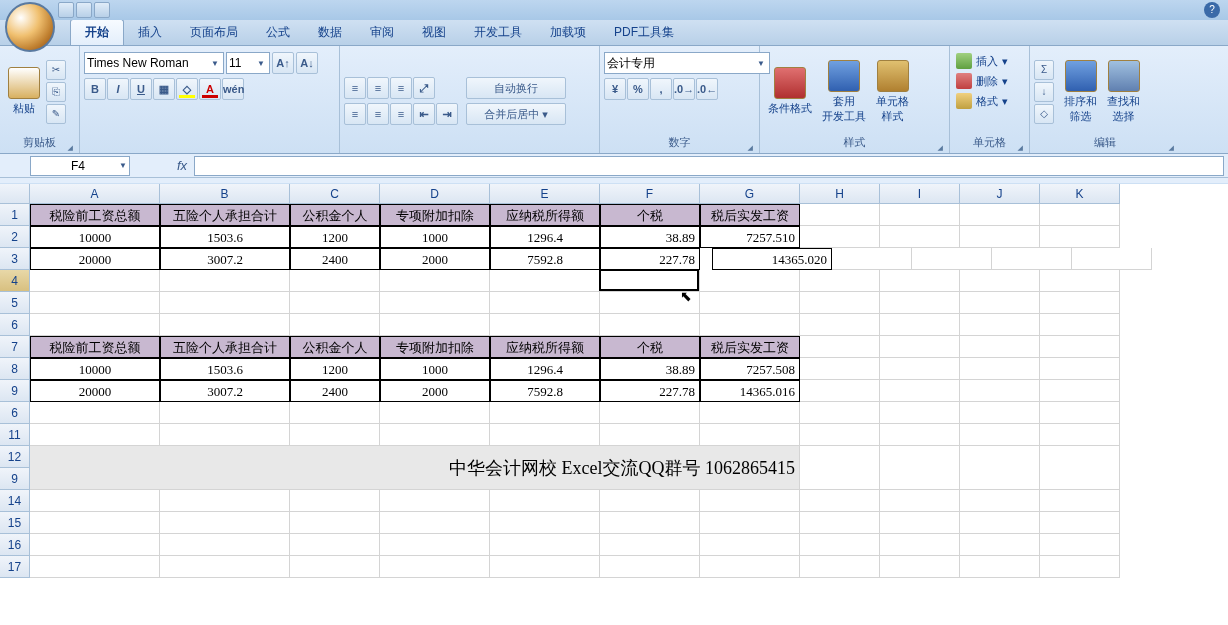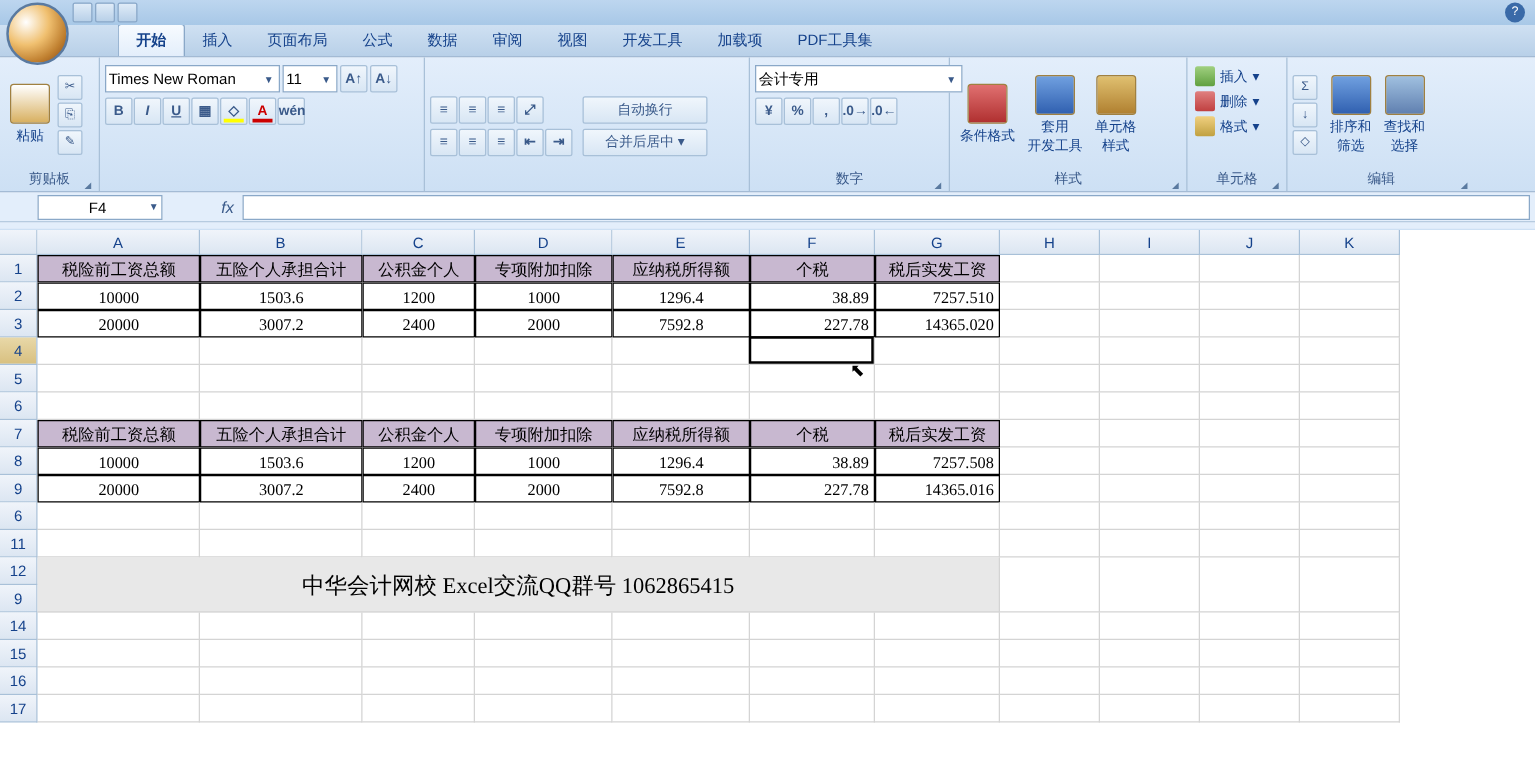--- a/index.html
+++ b/index.html
@@ -6,21 +6,21 @@
 body { background: #fff; width: 1228px; height: 625px; overflow: hidden; font-size: 12px; }
 
 
 .titlebar { height: 20px; background: linear-gradient(#bdd6ef,#a8c8e7); position: relative; }
 .office-btn { position: absolute; left: 5px; top: 2px; width: 50px; height: 50px; border-radius: 50%; background: radial-gradient(circle at 30% 30%, #fff, #f0c070 40%, #c08030 70%, #804010); border: 2px solid #5a7aa0; z-index: 10; }
 .qat { position: absolute; left: 58px; top: 2px; height: 16px; display: flex; gap: 2px; align-items: center; }
 .qat-btn { width: 16px; height: 16px; background: linear-gradient(#e0ecf8,#b8d0e8); border: 1px solid #8aa8c8; border-radius: 2px; }
 .help-btn { position:absolute; right: 8px; top:2px; width:16px; height:16px; border-radius:50%; background:#3a6aa8; color:#fff; font-size:10px; text-align:center; line-height:16px; }
 
 
-.tabrow { height: 26px; background: linear-gradient(#cfe0f2,#b8d0e8); display: flex; align-items: flex-end; padding-left: 94px; gap: 0; border-bottom: 1px solid #8aa8c8; }
+.tabrow { height: 26px; background: linear-gradient(#cfe0f2,#b8d0e8); display: flex; align-items: flex-end; padding-left: 70px; gap: 0; border-bottom: 1px solid #8aa8c8; }
 .tab { padding: 4px 14px 4px 14px; font-size: 12px; color: #15428b; cursor: pointer; }
 .tab.active { background: linear-gradient(#f7fbff,#e3eefb); border: 1px solid #8aa8c8; border-bottom: none; border-radius: 3px 3px 0 0; color: #15428b; font-weight: bold; }
 
 
 .ribbon { height: 108px; background: linear-gradient(#e3eefb,#cde0f4); display: flex; border-bottom: 1px solid #8aa8c8; }
 .group { border-right: 1px solid #a8c0d8; display: flex; flex-direction: column; padding: 2px 4px 0 4px; }
 .group-body { flex: 1; display: flex; align-items: center; gap: 2px; }
 .group-label { height: 18px; font-size: 11px; color: #3a5a8a; text-align: center; position: relative; }
 .group-label::after { content: "◢"; position: absolute; right: 2px; bottom: 1px; font-size: 7px; color: #5a7aa0; }
 .bigbtn { display: flex; flex-direction: column; align-items: center; gap: 2px; padding: 2px 4px; font-size: 11px; color: #15428b; min-width: 40px; }
@@ -300,21 +300,21 @@
         <div class="cell cJ " style="width: 80px;"></div>
         <div class="cell cK " style="width: 80px;"></div>
       </div>
       <div class="row">
         <div class="cell cA td" style="width: 130px;">20000</div>
         <div class="cell cB td" style="width: 130px;">3007.2</div>
         <div class="cell cC td" style="width: 90px;">2400</div>
         <div class="cell cD td" style="width: 110px;">2000</div>
         <div class="cell cE td" style="width: 110px;">7592.8</div>
         <div class="cell cF td right" style="width: 100px;">227.78</div>
-        <div class="cell cG td right" style="width: 100px;">14365.020</div>
+        <div class="cell cG td right" style="width: 120px; margin-left: 12px;">14365.020</div>
         <div class="cell cH " style="width: 80px;"></div>
         <div class="cell cI " style="width: 80px;"></div>
         <div class="cell cJ " style="width: 80px;"></div>
         <div class="cell cK " style="width: 80px;"></div>
       </div>
       <div class="row">
         <div class="cell cA " style="width: 130px;"></div>
         <div class="cell cB " style="width: 130px;"></div>
         <div class="cell cC " style="width: 90px;"></div>
         <div class="cell cD " style="width: 110px;"></div>
@@ -411,21 +411,21 @@
         <div class="cell cD " style="width: 110px;"></div>
         <div class="cell cE " style="width: 110px;"></div>
         <div class="cell cF " style="width: 100px;"></div>
         <div class="cell cG " style="width: 100px;"></div>
         <div class="cell cH " style="width: 80px;"></div>
         <div class="cell cI " style="width: 80px;"></div>
         <div class="cell cJ " style="width: 80px;"></div>
         <div class="cell cK " style="width: 80px;"></div>
       </div>
       <div class="row" style="height: 44px;">
-        <div class="cell banner" style="width: 770px; height: 44px;">中华会计网校 Excel交流QQ群号 1062865415</div>
+        <div class="cell banner" style="width: 770px; height: 44px; text-align: right;">中华会计网校 Excel交流QQ群号 1062865415</div>
         <div class="cell cH " style="width: 80px; height: 44px;"></div>
         <div class="cell cI " style="width: 80px; height: 44px;"></div>
         <div class="cell cJ " style="width: 80px; height: 44px;"></div>
         <div class="cell cK " style="width: 80px; height: 44px;"></div>
       </div>
       <div class="row">
         <div class="cell cA " style="width: 130px;"></div>
         <div class="cell cB " style="width: 130px;"></div>
         <div class="cell cC " style="width: 90px;"></div>
         <div class="cell cD " style="width: 110px;"></div>

